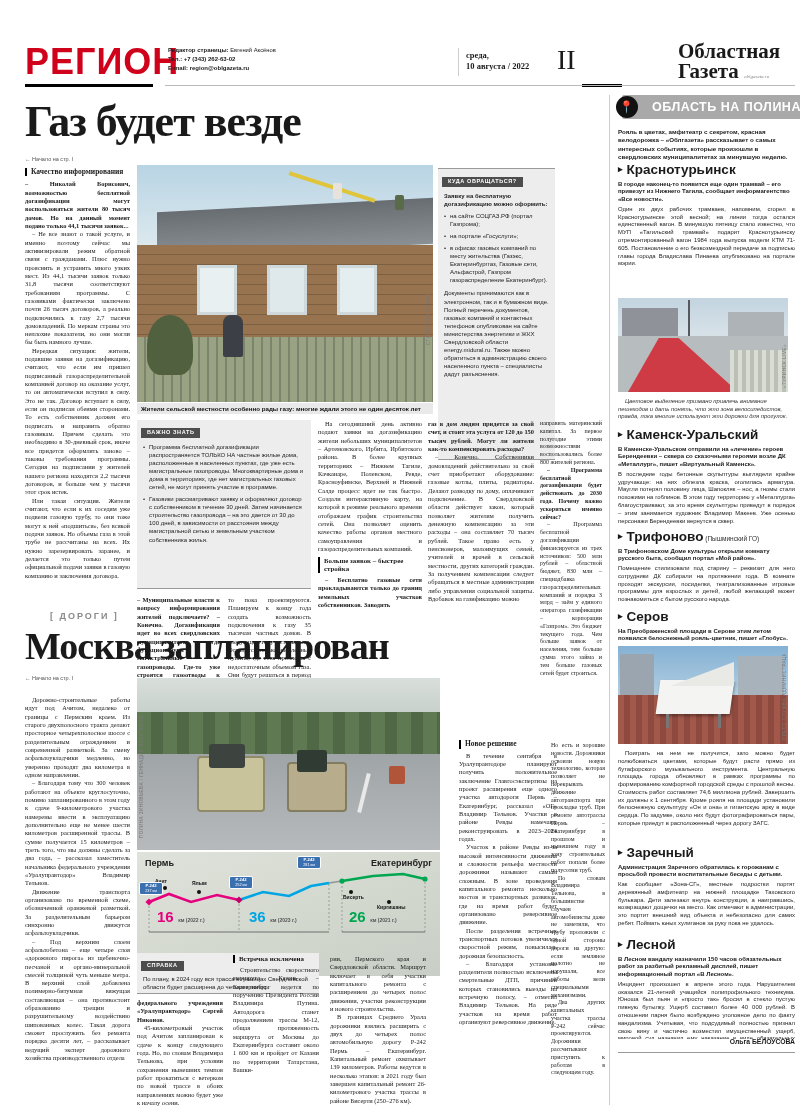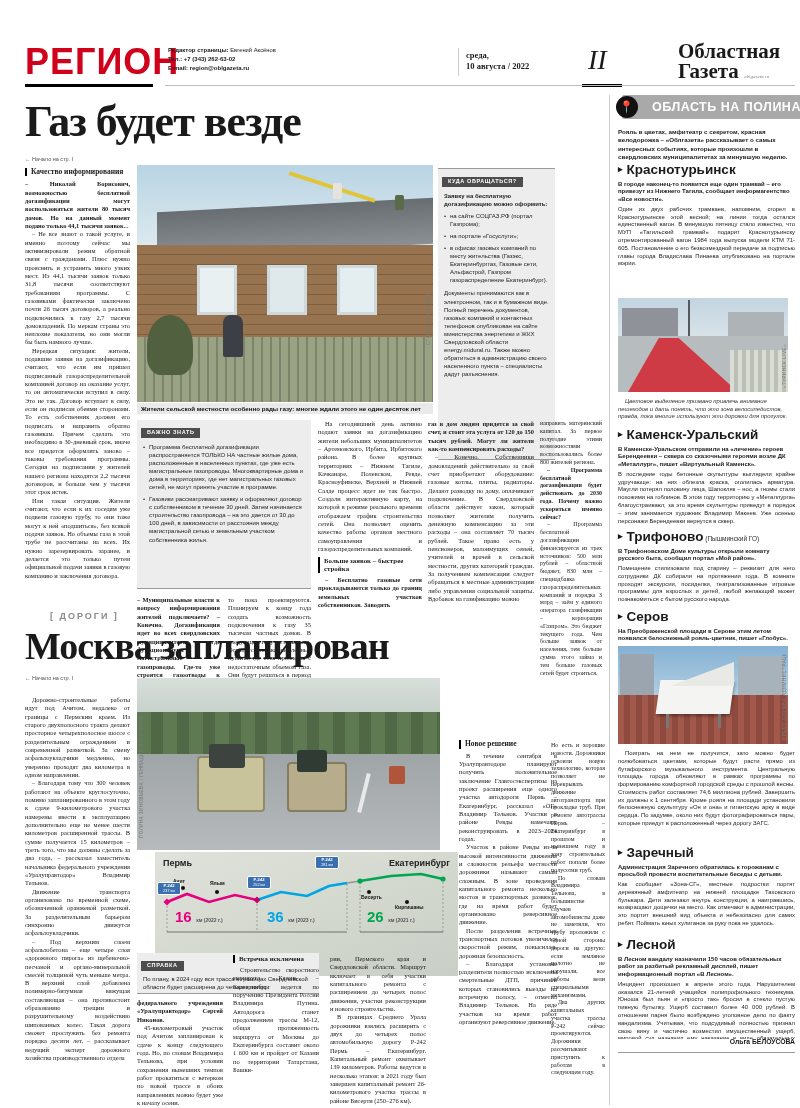--- a/index.html
+++ b/index.html
@@ -81,21 +81,21 @@
     <div><b>Тел.: +7 (343) 262-63-02</b></div>
     <div><b>E-mail: region@oblgazeta.ru</b></div>
   </div>
 
   <div class="abs" style="left:458px;top:48px;width:1px;height:28px;background:#ccc;"></div>
   <div class="abs hdr-date" style="left:466px;top:50px;">
     <div>среда,</div>
     <div>10 августа / 2022</div>
   </div>
 
-  <div class="abs roman" style="left:588px;top:46px;font-style:italic;">II</div>
+  <div class="abs roman" style="left:557px;top:46px;">II</div>
   <div class="abs rule-black" style="left:582px;top:84px;width:40px;height:2.5px;"></div>
   <div class="abs rule" style="left:165px;top:85px;width:630px;"></div>
 
   <div class="abs brand" style="left:678px;top:42px;">
     <div>Областная</div>
     <div><span>Газета</span>
       <span class="brand-site">oblgazeta.ru</span></div>
   </div>
 
   <div class="abs headline" style="left:25px;top:100px;">Газ будет везде</div>
@@ -186,21 +186,21 @@
     <div class="abs" style="left:0;top:44%;width:100%;height:56%;background:linear-gradient(#9fa4a6,#b6babc);"></div>
     <div class="abs" style="left:225px;top:95px;width:4px;height:40px;background:#e9e9e9;transform:rotate(14deg);"></div>
     <div class="abs" style="left:60px;top:78px;width:64px;height:52px;background:#c8c39a;border:2px solid #8e8a6a;border-radius:4px;"></div>
     <div class="abs" style="left:72px;top:66px;width:36px;height:24px;background:#3d443f;border-radius:3px;"></div>
     <div class="abs" style="left:150px;top:84px;width:56px;height:46px;background:#b7ad8d;border:2px solid #837c5e;border-radius:4px;"></div>
     <div class="abs" style="left:160px;top:72px;width:30px;height:22px;background:#2f3b33;border-radius:3px;"></div>
     <div class="abs" style="left:252px;top:88px;width:16px;height:18px;background:#b0543a;border-radius:2px;"></div>
     <div class="abs vcredit" style="left:2px;top:30px;height:130px;">ПОЛИНА ЗИНОВЬЕВА / ГЕННАДИЙ БОГАТЫРЁВ</div>
   </div>
 
-  <div class="abs map" style="left:155px;top:852px;width:303px;height:124px;">
+  <div class="abs map" style="left:137px;top:852px;width:303px;height:124px;">
     <svg class="abs" style="left:0;top:0;" width="303" height="97" viewBox="0 0 303 97">
       <line x1="12" y1="50" x2="12" y2="80" stroke="#777" stroke-width="0.6" stroke-dasharray="2,2"></line>
       <line x1="102" y1="48" x2="102" y2="80" stroke="#777" stroke-width="0.6" stroke-dasharray="2,2"></line>
       <line x1="192" y1="32" x2="192" y2="80" stroke="#777" stroke-width="0.6" stroke-dasharray="2,2"></line>
       <line x1="205" y1="30" x2="205" y2="80" stroke="#777" stroke-width="0.6" stroke-dasharray="2,2"></line>
       <line x1="288" y1="30" x2="288" y2="80" stroke="#777" stroke-width="0.6" stroke-dasharray="2,2"></line>
       <line x1="12" y1="80" x2="102" y2="80" stroke="#555" stroke-width="0.8"></line>
       <line x1="102" y1="80" x2="192" y2="80" stroke="#555" stroke-width="0.8"></line>
       <line x1="205" y1="80" x2="288" y2="80" stroke="#555" stroke-width="0.8"></line>
       <path d="M12,50 L32,42 L54,50 L80,43 L102,48" fill="none" stroke="#e5007d" stroke-width="2.6"></path>

